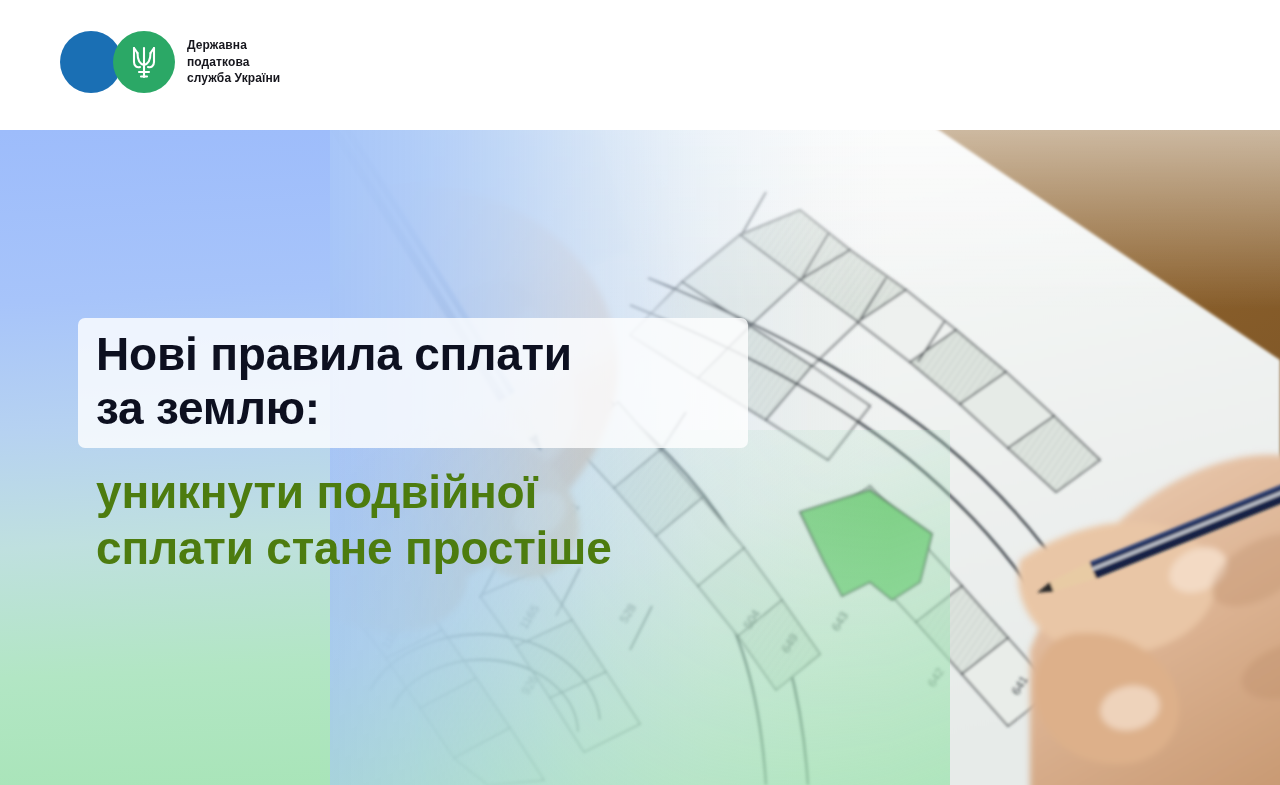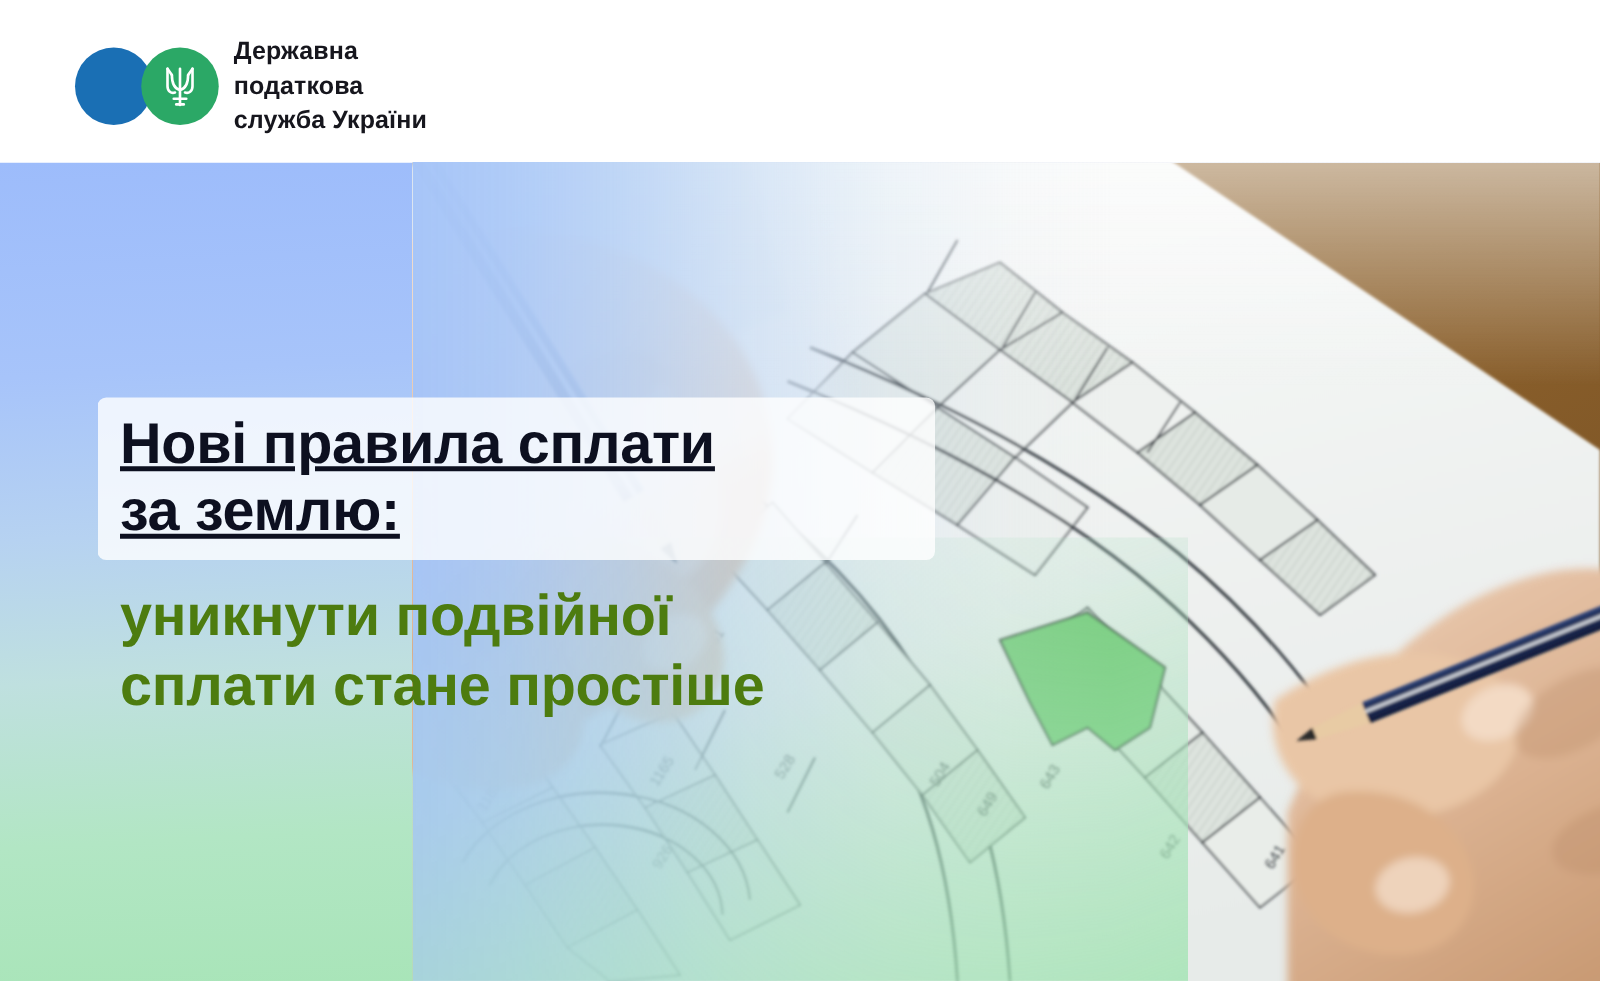--- a/index.html
+++ b/index.html
@@ -12,21 +12,21 @@
   .header { position:absolute; left:0; top:0; width:1280px; height:130px;
             background:#ffffff; z-index:40; }
   .logo-wrap { position:absolute; left:60px; top:28px; display:flex;
                align-items:center; }
   .logo-marks { position:relative; width:120px; height:68px; flex:none; }
   .circle-blue { position:absolute; left:0; top:3px; width:62px; height:62px;
                  border-radius:50%; background:#1a6fb4; }
   .circle-green { position:absolute; left:53px; top:3px; width:62px; height:62px;
                   border-radius:50%; background:#2ba866; }
   .trident { position:absolute; left:53px; top:3px; width:62px; height:62px; }
-  .logo-text { margin-left:7px; font-size:20px; font-weight:bold;
+  .logo-text { margin-left:7px; font-size:12px; font-weight:bold;
                line-height:1.38; color:#16161d; letter-spacing:.1px;
                white-space:pre-line; }
 
   
   .bg-gradient { position:absolute; left:0; top:130px; width:1280px; height:655px;
                  background:linear-gradient(177deg,#9dbcfb 0%,#a7c4fa 24%,
                            #b6d2f1 42%,#bfe0df 58%,#b2e6c4 76%,#a5e4b4 100%); }
 
   
   .photo { position:absolute; left:330px; top:130px; width:950px; height:655px;
@@ -49,21 +49,21 @@
                      rgba(176,216,200,0) 0%,
                      rgba(172,222,196,.25) 40%,
                      rgba(167,227,186,.62) 74%,
                      rgba(165,228,181,.85) 100%); }
 
   
   .title-box { position:absolute; left:78px; top:318px; width:670px; height:130px;
                background:rgba(255,255,255,.80); border-radius:7px; z-index:30; }
   .title-a { position:absolute; left:96px; top:327px; width:700px; z-index:31;
              font-size:46px; font-weight:bold; line-height:1.18;
-             color:#0d1020; letter-spacing:-.2px; white-space:pre-line;text-decoration:underline; }
+             color:#0d1020; letter-spacing:-.2px; white-space:pre-line; }
   .title-b { position:absolute; left:96px; top:464px; width:700px; z-index:31;
              font-size:46px; font-weight:bold; line-height:1.22;
              color:#4d7c0f; letter-spacing:-.2px; white-space:pre-line; }
 </style>
 </head>
 <body>
 
 <div class="banner">
 
   <div class="bg-gradient"></div>

